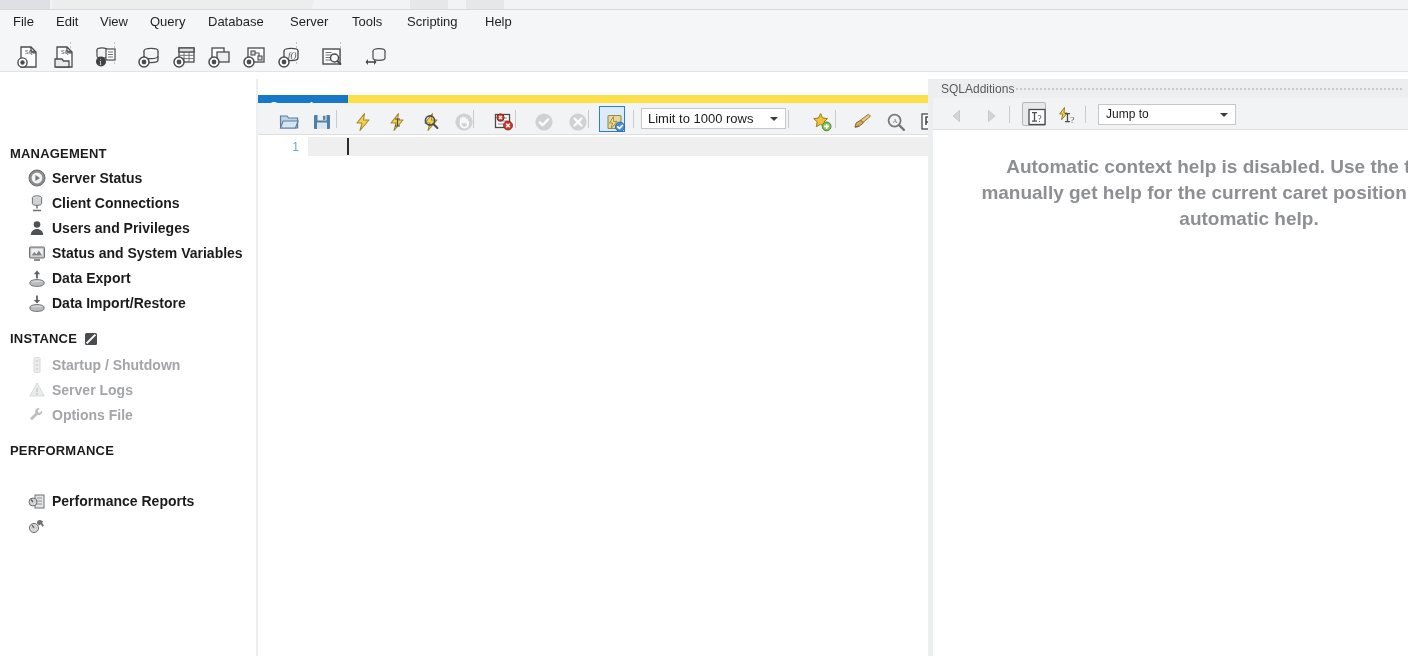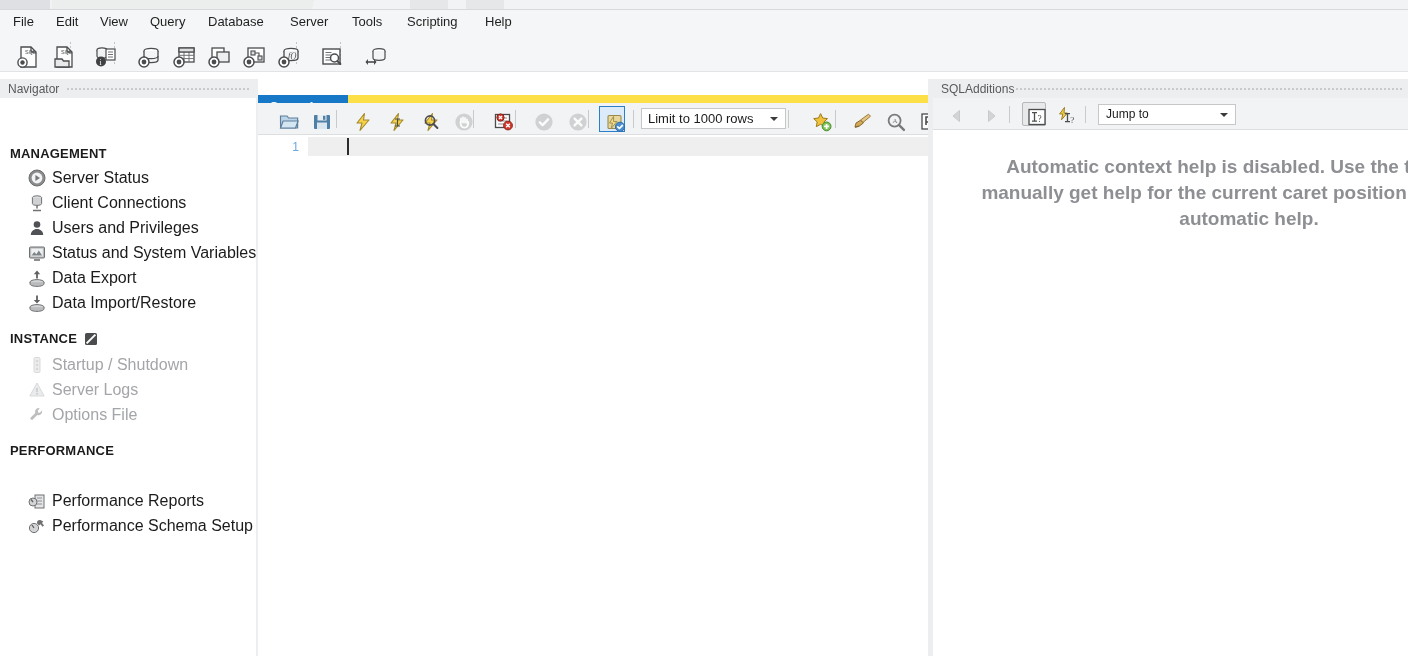--- a/index.html
+++ b/index.html
@@ -41,21 +41,21 @@
   .navpanel{position:absolute;left:0;top:79px;width:256px;height:577px;background:#ffffff;}
   .dockhdr{position:absolute;left:0;top:0;width:100%;height:19px;background:#eceef0;}
   .dockhdr .dtitle{position:absolute;left:8px;top:1px;font-size:12px;color:#58595b;line-height:18px;}
   .dockhdr .dots{position:absolute;top:8px;height:5px;
      background-image:radial-gradient(#c8cacc 42%,transparent 44%);
      background-size:4px 4px;background-repeat:repeat-x;}
   .navbody{position:absolute;left:0;top:19px;width:256px;height:558px;background:#fff;overflow:hidden;margin-top:16px;}
   .navsec{position:absolute;left:10px;font-size:13px;font-weight:bold;color:#1b1b1b;letter-spacing:.2px;white-space:nowrap;}
   .navitem{position:absolute;left:0;width:256px;height:24px;cursor:default;}
   .navitem .ni-ic{position:absolute;left:28px;top:3px;width:18px;height:18px;}
-  .navitem .ni-lb{position:absolute;left:52px;top:0;height:24px;line-height:24px;font-size:16px;color:#1b1b1b;white-space:nowrap;}
+  .navitem .ni-lb{position:absolute;left:52px;top:0;height:24px;line-height:24px;font-size:14px;color:#1b1b1b;white-space:nowrap;font-weight:bold;}
   .navitem.disabled .ni-lb{color:#a3a5a8;}
   .navsplit{position:absolute;left:256px;top:79px;width:2px;height:577px;background:#eceef0;}
 
   
   .qpanel{position:absolute;left:258px;top:79px;width:670px;height:577px;background:#fff;}
   .qtabstrip{position:absolute;left:0;top:16px;width:670px;height:24px;background:#fde047;}
   .qtab{position:absolute;left:0;top:0;height:24px;background:#1878c8;cursor:default;}
   .qtab .qt-lb{position:absolute;left:11px;top:0;height:24px;line-height:24px;font-size:13px;color:#ffffff;white-space:nowrap;}
   .qtab .qt-x{position:absolute;top:0;height:24px;line-height:24px;font-size:14px;color:#cfe3f6;cursor:default;}
   .qtoolbar{position:absolute;left:0;top:24px;width:670px;height:32px;background:#f2f3f4;overflow:hidden;}
@@ -230,24 +230,20 @@
             <path d="M2 17h10" stroke="#4a4c4e" stroke-width="1.6"></path>
             <path d="M4 14l-2.5 3L4 20z" fill="#4a4c4e"></path>
             <path d="M10 14l2.5 3L10 20z" fill="#4a4c4e"></path>
           </svg>
         </span>
       </div>
     </div>
   <div class="tbline"></div>
 
   <div class="navpanel">
-    <div class="dockhdr">
-      <div class="dtitle">Navigator</div>
-      <div class="dots" style="left:66px;right:6px;"></div>
-    </div>
     <div class="navbody">
         <div class="navsec" style="top: 32px;"><span>MANAGEMENT</span></div>
         <div class="navitem" style="top: 52px;">
           <span class="ni-ic"><svg width="18" height="18" viewBox="0 0 18 18" xmlns="http://www.w3.org/2000/svg">
               <circle cx="9" cy="9" r="8" fill="#8a8c8e" stroke="#6a6c6e"></circle>
               <circle cx="9" cy="9" r="5.4" fill="#f2f3f4"></circle>
               <path d="M7.4 6l4.6 3-4.6 3z" fill="#76787a"></path>
             </svg></span>
           <span class="ni-lb">Server Status</span>
         </div>
@@ -327,21 +323,20 @@
               <path d="M5 10L3 7.5" stroke="#5d5f61" stroke-width="1.3"></path>
             </svg></span>
           <span class="ni-lb">Performance Reports</span>
         </div>
         <div class="navitem" style="top: 400px;">
           <span class="ni-ic"><svg width="18" height="18" viewBox="0 0 18 18" xmlns="http://www.w3.org/2000/svg">
               <circle cx="6" cy="11" r="4.6" fill="#d2d4d6" stroke="#6f7173"></circle>
               <path d="M6 11L4 8" stroke="#5d5f61" stroke-width="1.3"></path>
               <path d="M12.4 3a2.8 2.8 0 00-3.3 3.6L11 8.5l1.6-1.3 1.9 2.6 1.5-1.2-2-2.5 1.3-1.6z" fill="#6f7173"></path>
             </svg></span>
-          <span class="ni-lb">Performance Schema Setup</span>
         </div>
       </div>
   </div>
   <div class="navsplit"></div>
 
   <div class="qpanel">
     <div class="qtabstrip">
       <div class="qtab" style="width: 90px;">
         <span class="qt-lb">Query 1</span>
         <span class="qt-x" style="left: 69px;">×</span>

